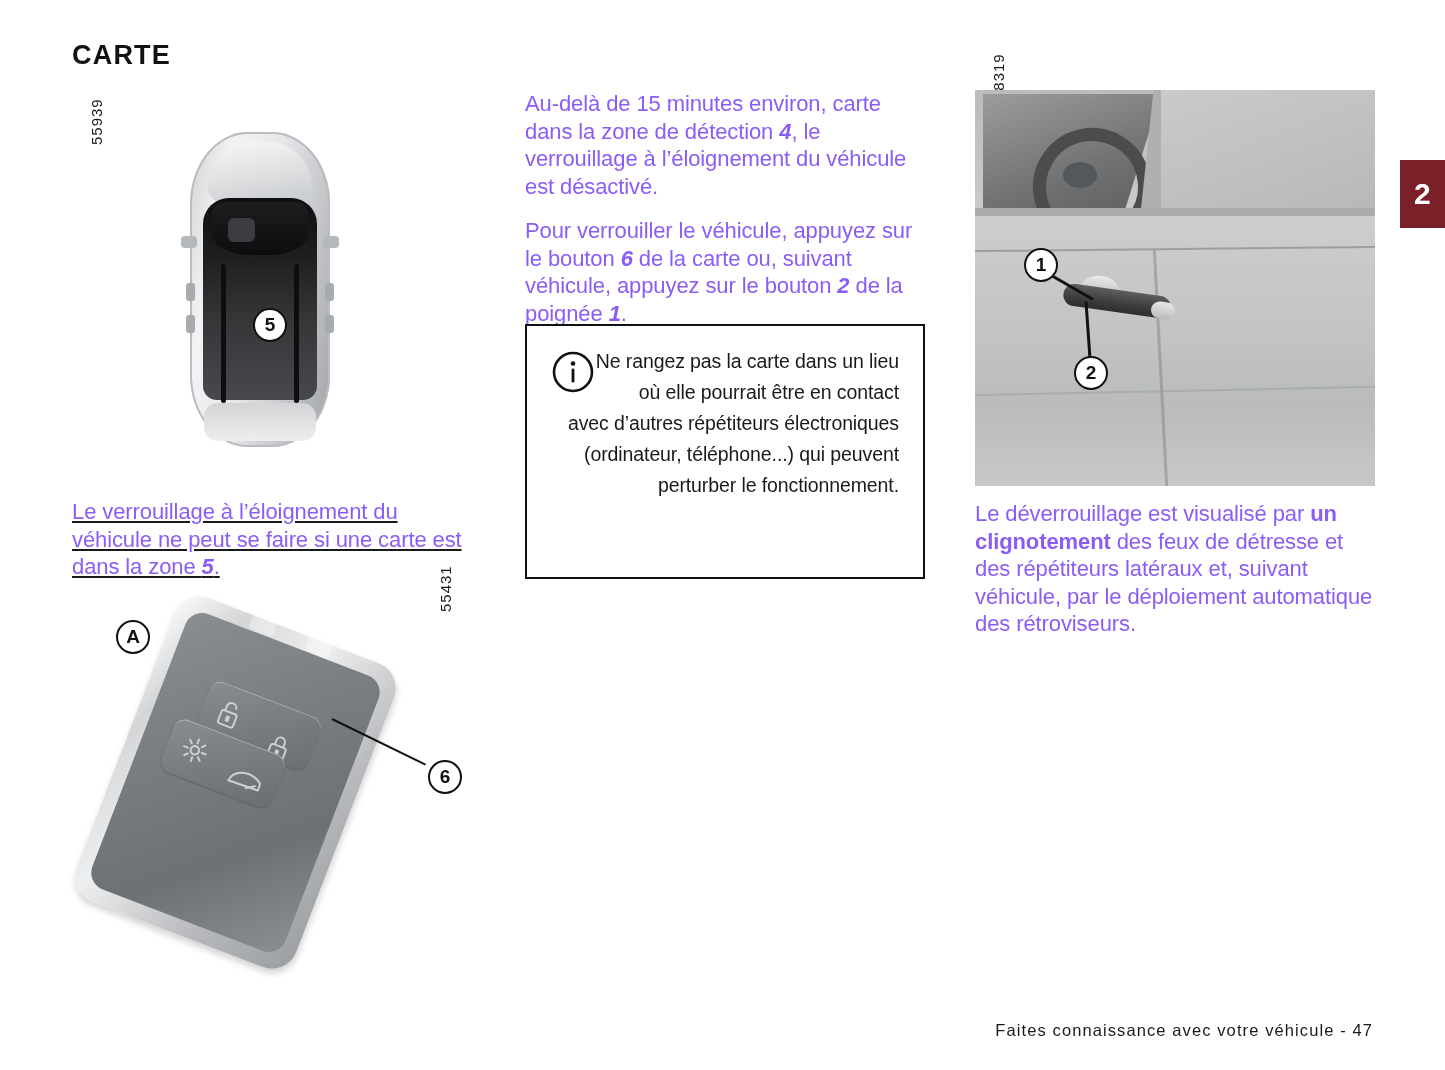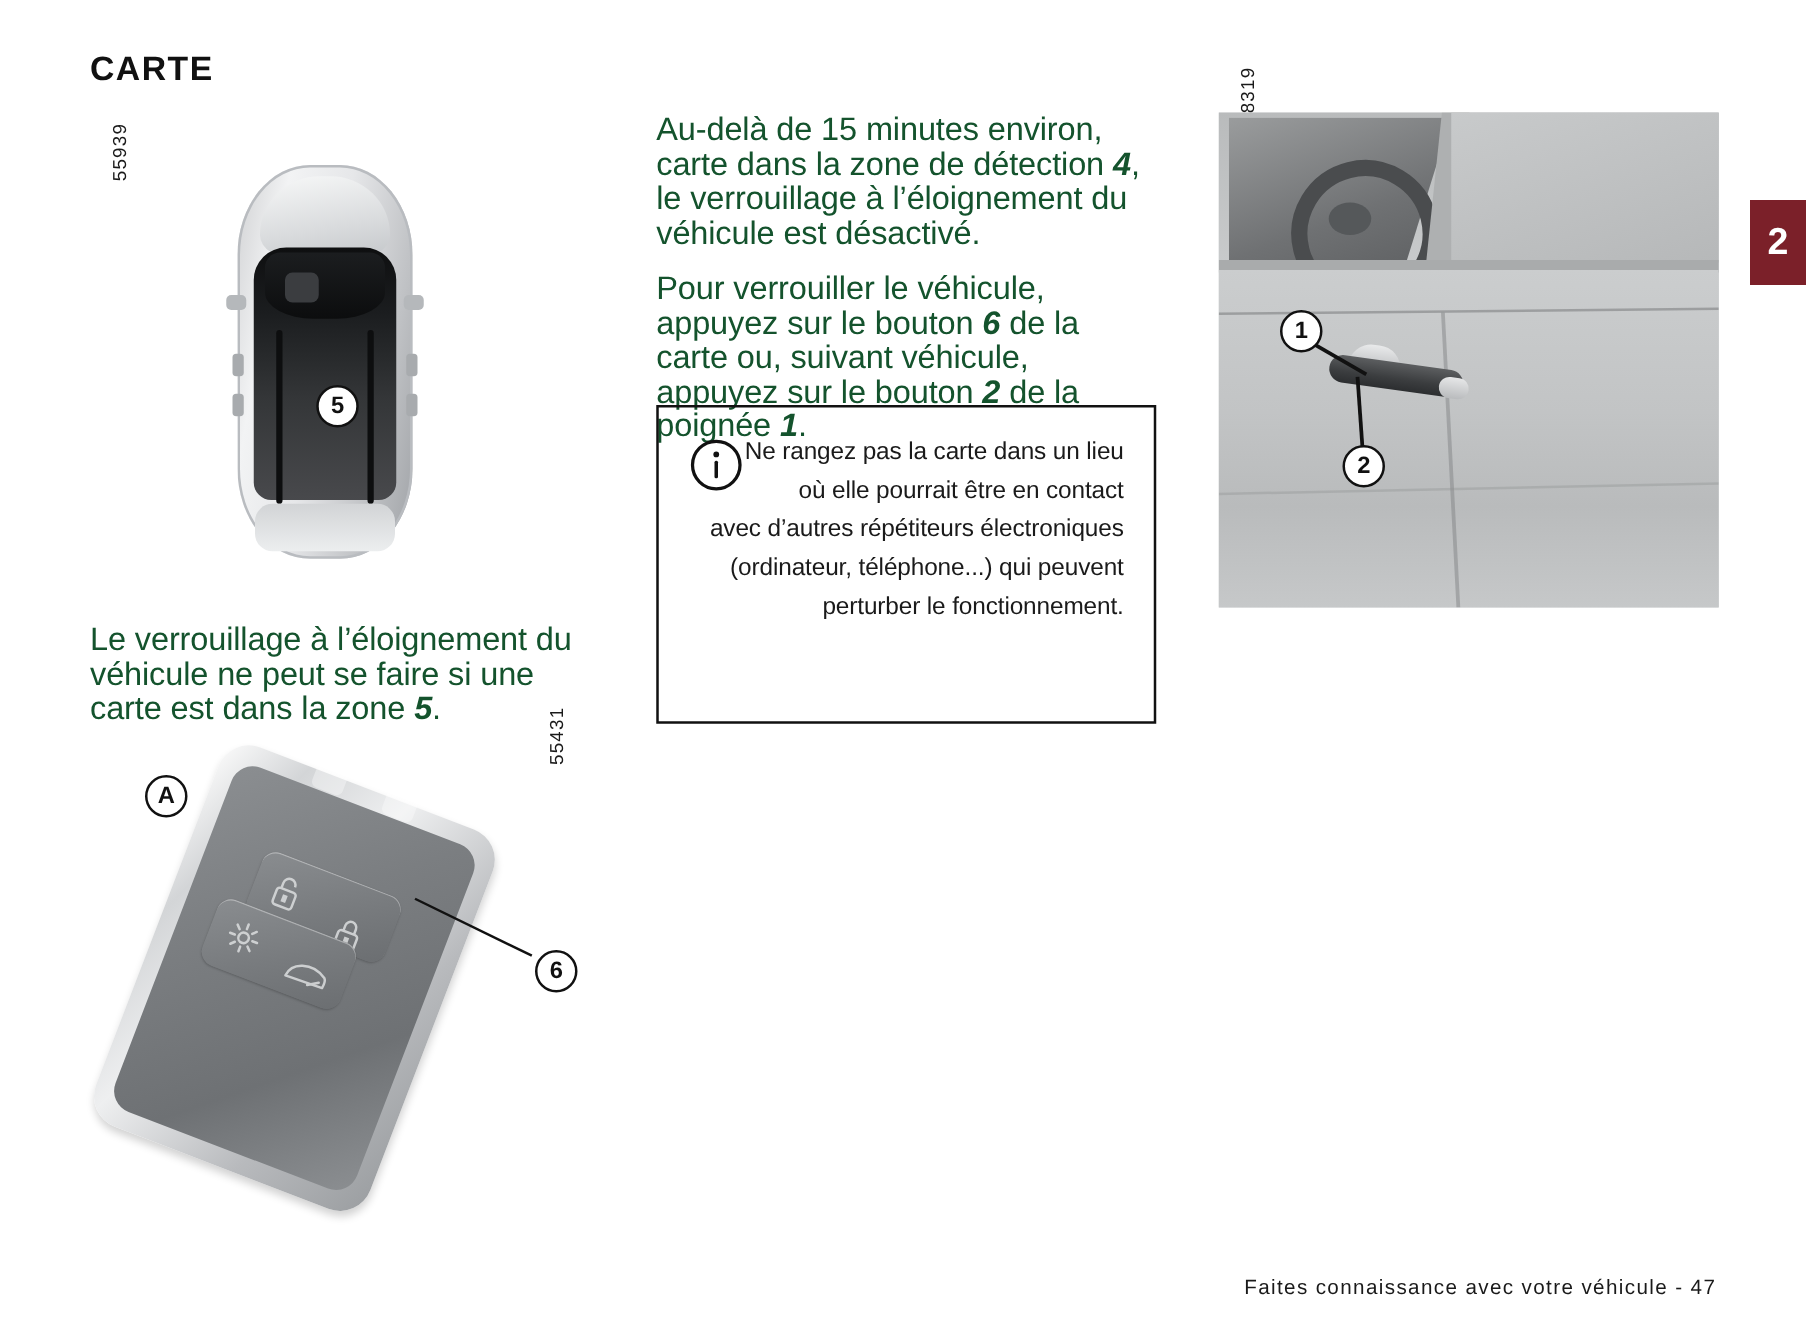--- a/index.html
+++ b/index.html
@@ -51,29 +51,29 @@
     font-weight: 700;
     letter-spacing: 1.2px;
     color: #111;
   }
 
   
   .col {
     position: absolute;
     top: 90px;
   }
-  .col-left  { left: 72px;  width: 395px; }
+  .col-left  { left: 72px;  width: 395px; text-decoration: underline; }
   .col-mid   { left: 525px; width: 400px; }
   .col-right { left: 975px; width: 400px; }
 
   p.body-text {
     margin: 0 0 17px 0;
-    font-size: 26px;
+    font-size: 22px;
     line-height: 27.5px;
-    color: #14532d;
+    color: #8b5cf6;
     letter-spacing: -0.1px;
   }
   p.body-text b  { font-weight: 700; }
   p.body-text i  { font-weight: 700; font-style: italic; }
 
   h2.sub-head {
     margin: 0 0 15px 0;
     font-size: 19.5px;
     line-height: 27px;
     font-weight: 700;
@@ -517,17 +517,18 @@
     <div class="handle-tip"></div>
   </div>
 
   <div class="leader" style="left:1048px; top:272px; width:52px; height:3px; transform:rotate(30deg); transform-origin:left center;"></div>
   <div class="callout" style="left:1024px; top:248px;">1</div>
 
   <div class="leader" style="left:1086px; top:300px; width:64px; height:3px; transform:rotate(86deg); transform-origin:left center;"></div>
   <div class="callout" style="left:1074px; top:356px;">2</div>
 
   <div class="col col-right" style="top:500px;">
+    <p class="body-text">Le déverrouillage est visualisé par <b>un clignotement</b> des feux de détresse et des répétiteurs latéraux et, suivant véhicule, par le déploiement automatique des rétroviseurs.</p>
   </div>
 
   <div class="footer">Faites connaissance avec votre véhicule - 47</div>
 
 </div>
 
 </body></html>

